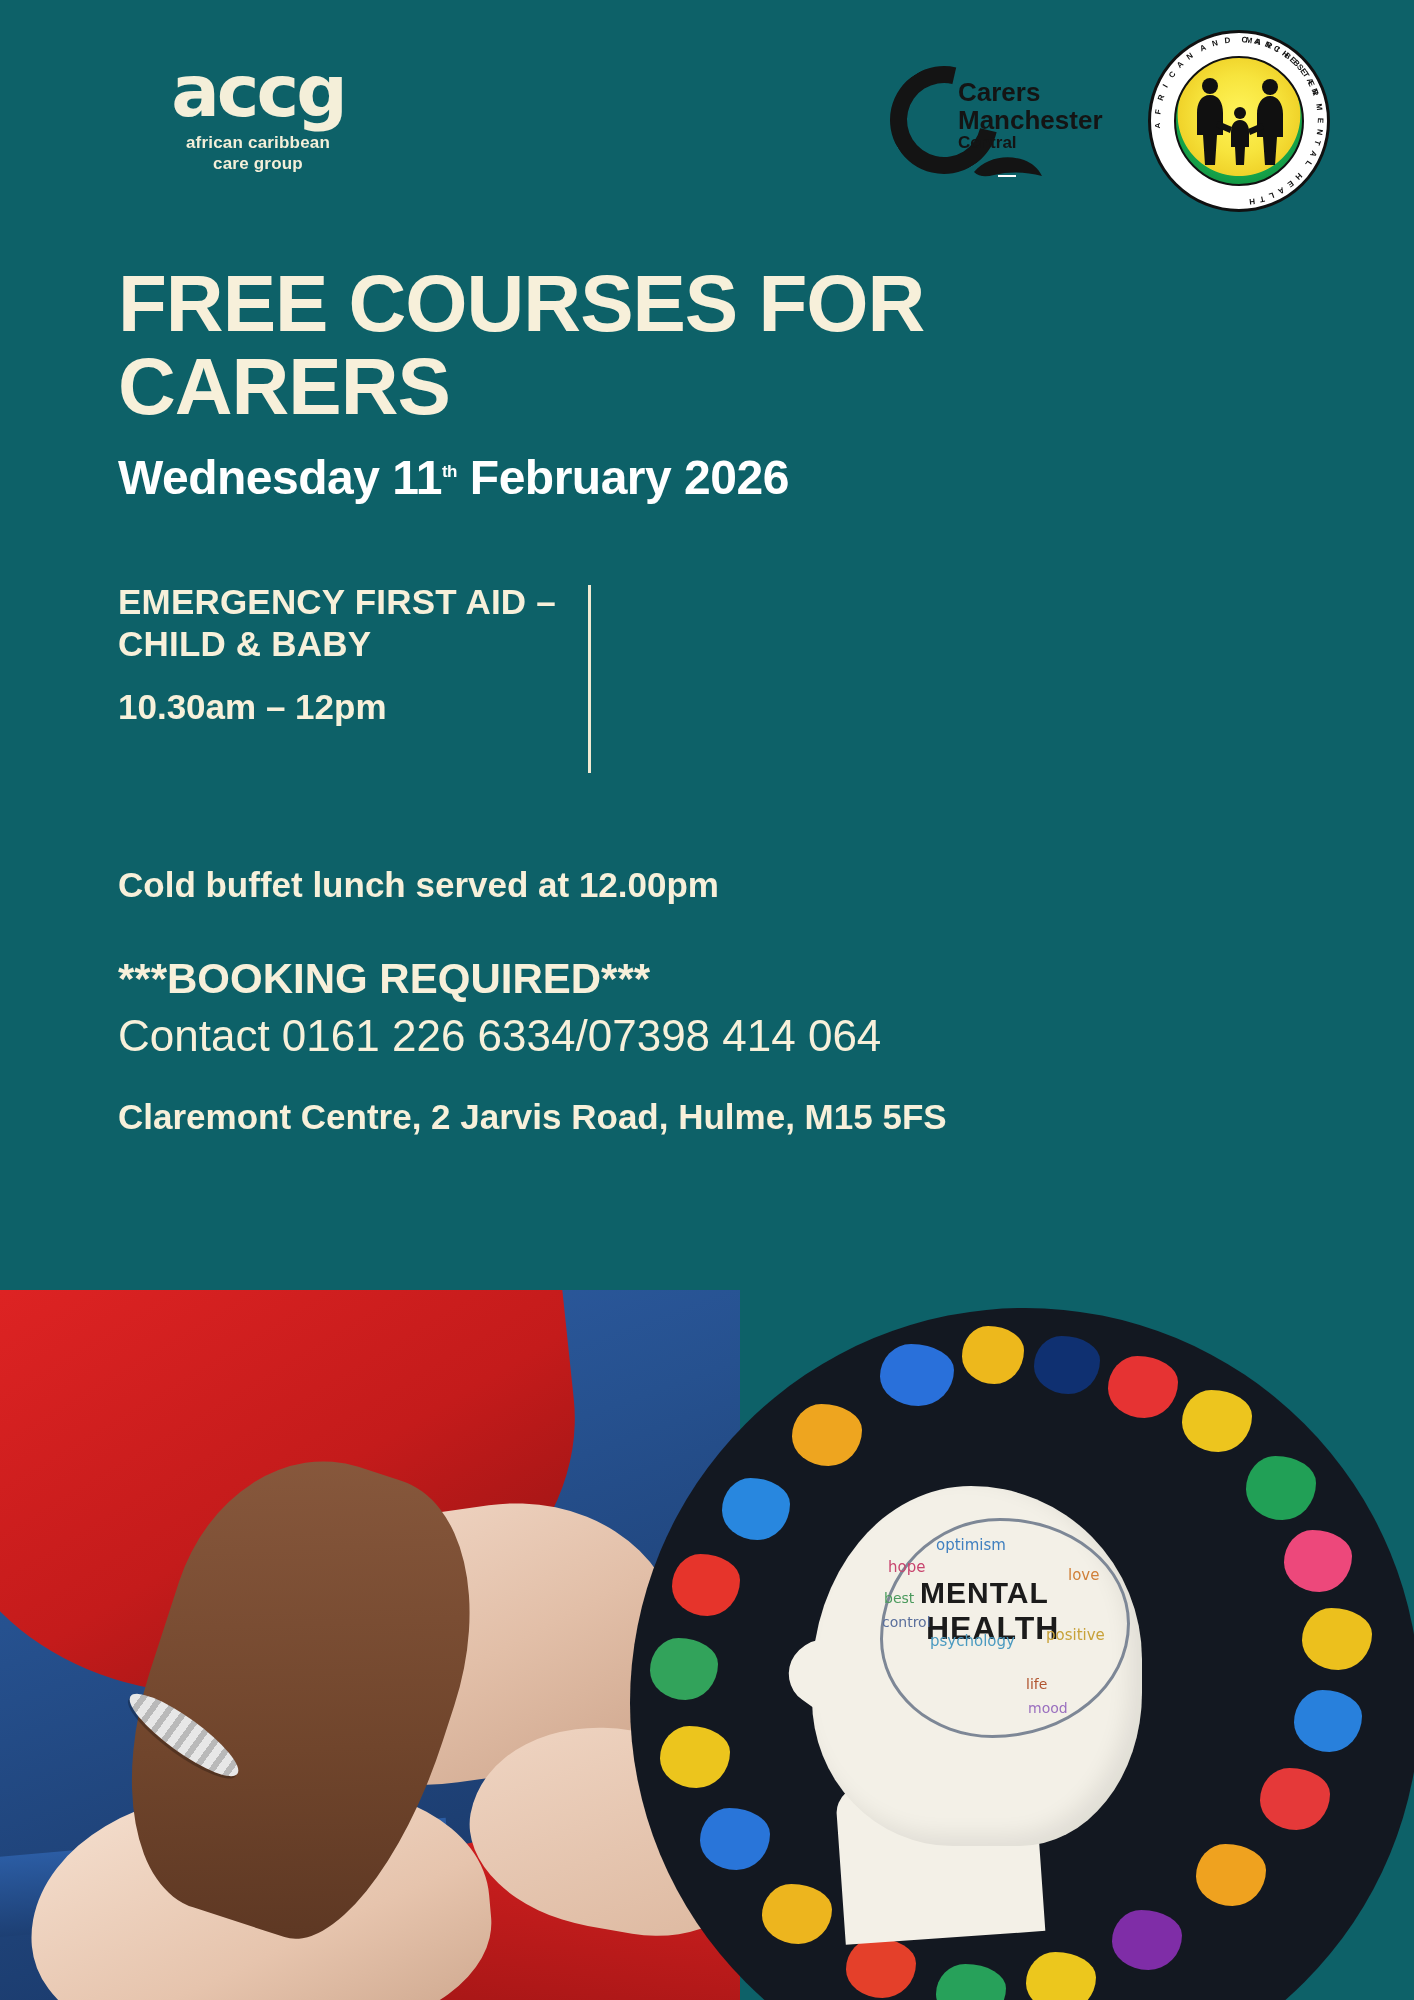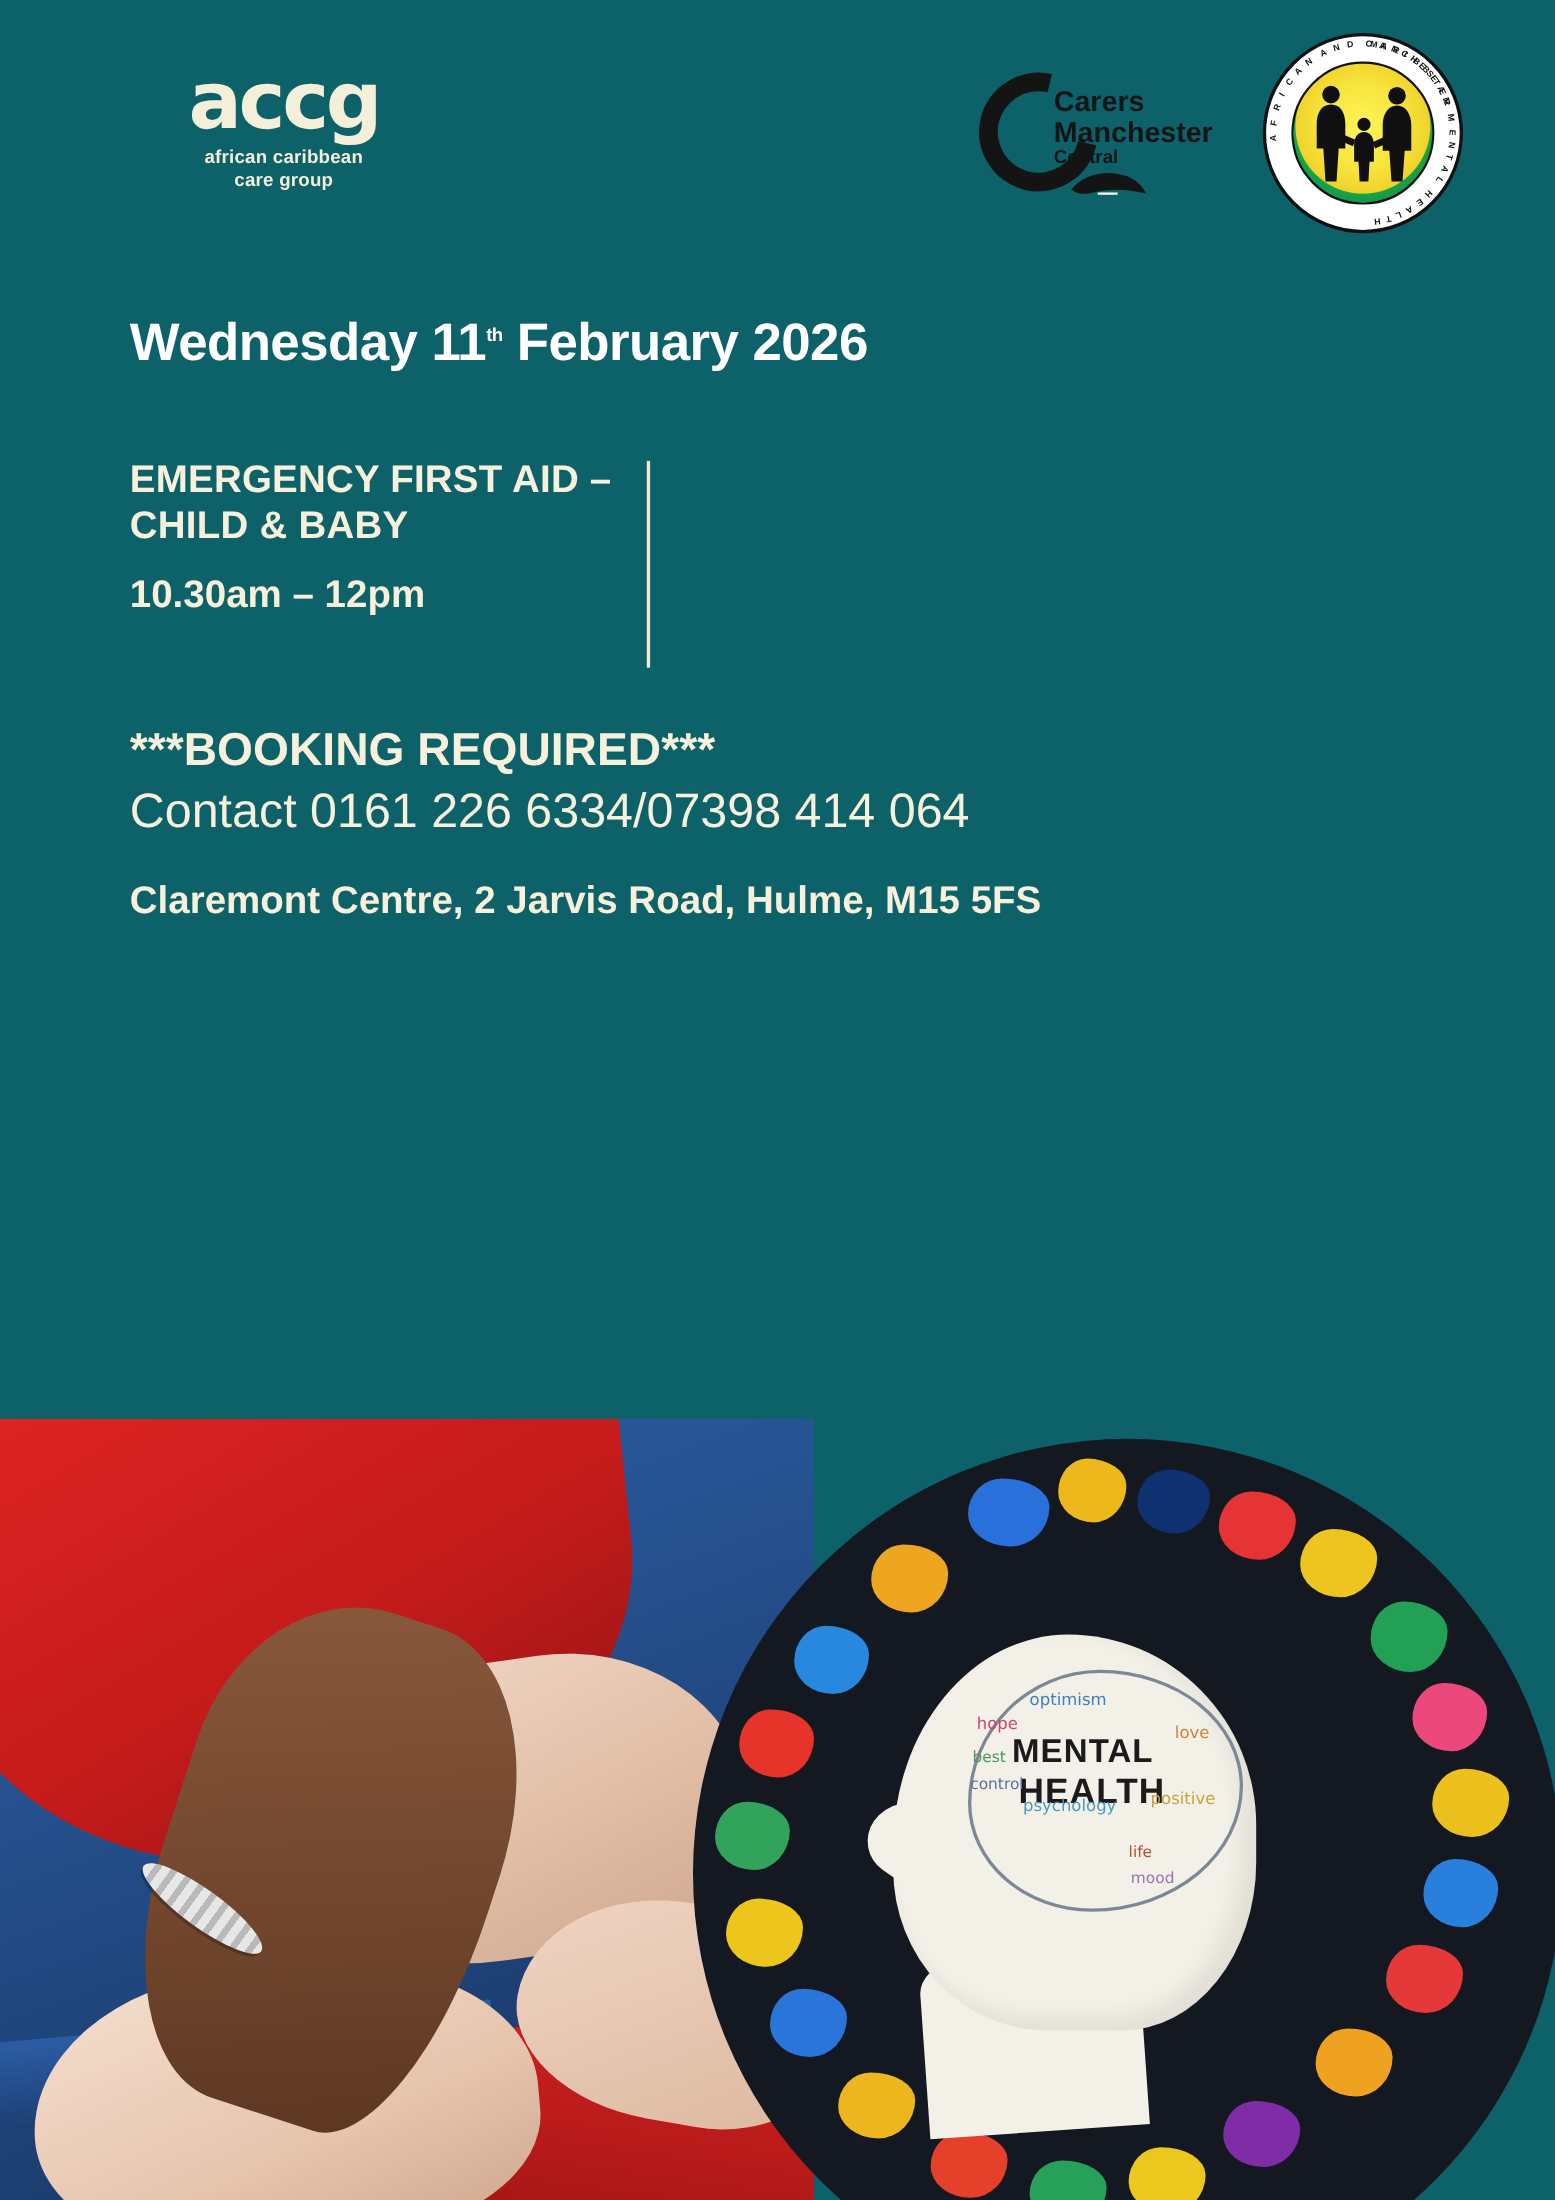--- a/index.html
+++ b/index.html
@@ -449,33 +449,35 @@
             <path d="M56 47 C50 47 47 52 47 59 L47 74 L51 74 L52 92 L60 92 L61 74 L65 74 L65 59 C65 52 62 47 56 47 Z"></path>
             <path d="M34 48 L48 54 L46 60 L32 54 Z"></path>
             <path d="M78 50 L64 56 L66 62 L80 56 Z"></path>
           </g>
         </svg>
       </div>
     </div>
   </div>
 
   <div class="content">
+    <h1 class="title">FREE COURSES FOR CARERS</h1>
 
     <div class="date">
       <span>Wednesday 11</span><sup>th</sup><span> February 2026</span>
     </div>
 
     <div class="courses">
       <div class="course left">
         <div class="course-name">EMERGENCY FIRST AID – CHILD &amp; BABY</div>
         <div class="course-time">10.30am – 12pm</div>
       </div>
       <div class="divider"></div>
     </div>
 
+    <div class="lunch">Cold buffet lunch served at 12.00pm</div>
     <div class="booking">***BOOKING REQUIRED***</div>
     <div class="contact">Contact 0161 226 6334/07398 414 064</div>
     <div class="address">Claremont Centre, 2 Jarvis Road, Hulme, M15 5FS</div>
   </div>
 
   <div class="photos">
 
     <div class="photo-firstaid">
       <div class="fa-mat"></div>
       <div class="fa-blue-strip"></div>

